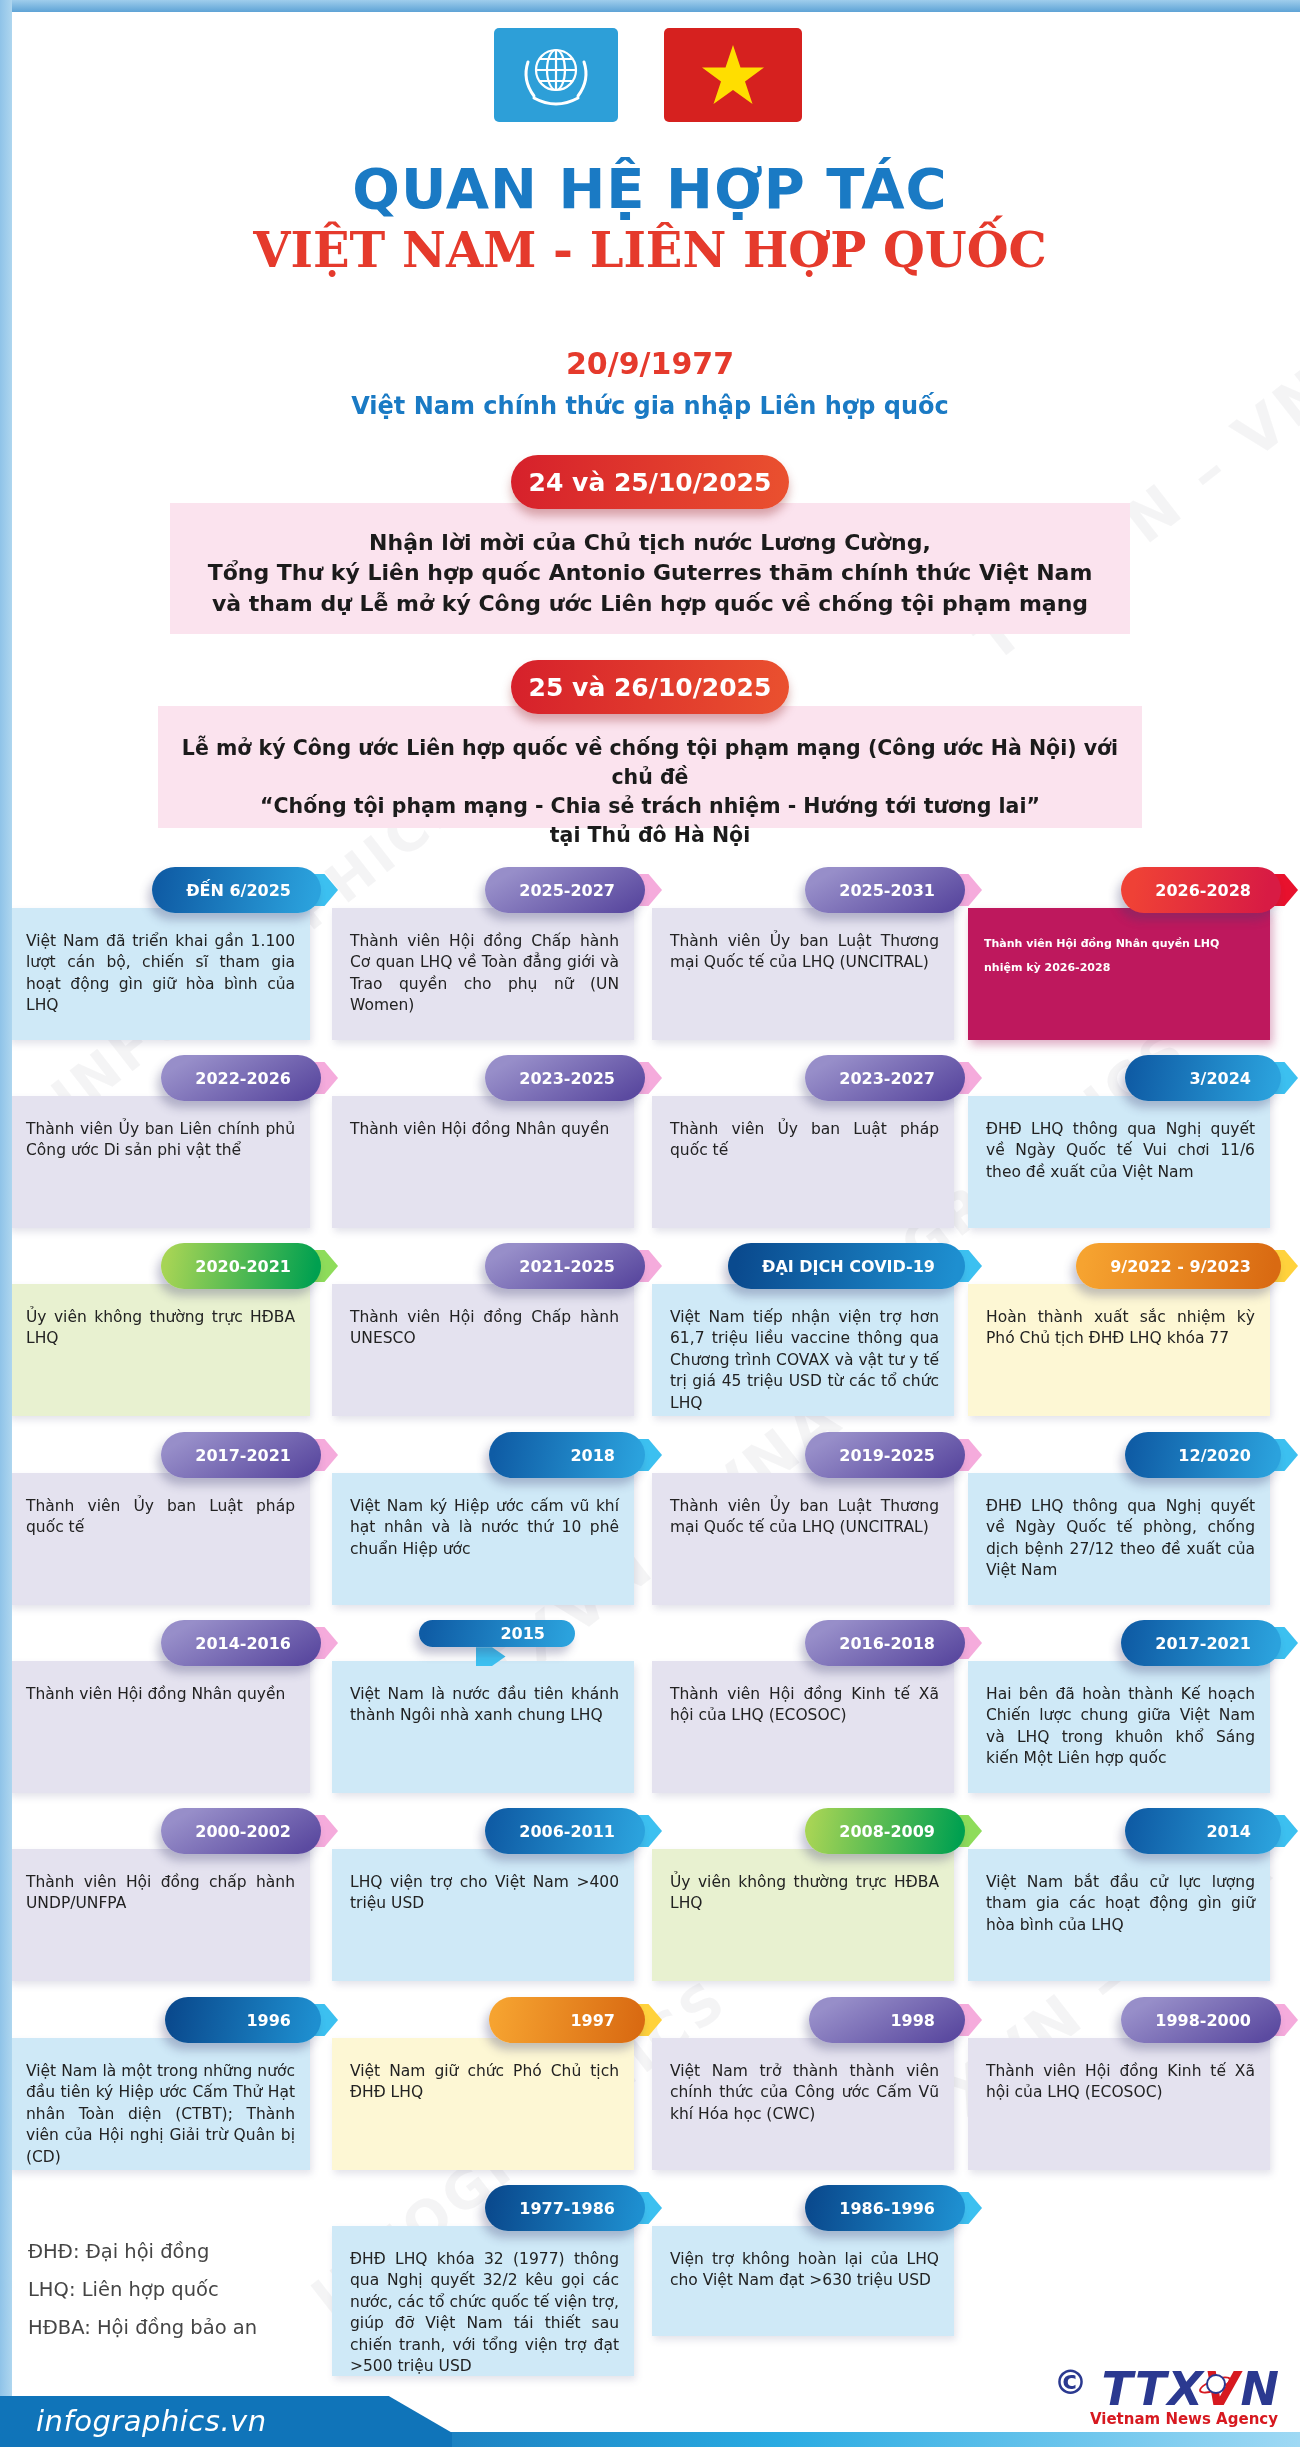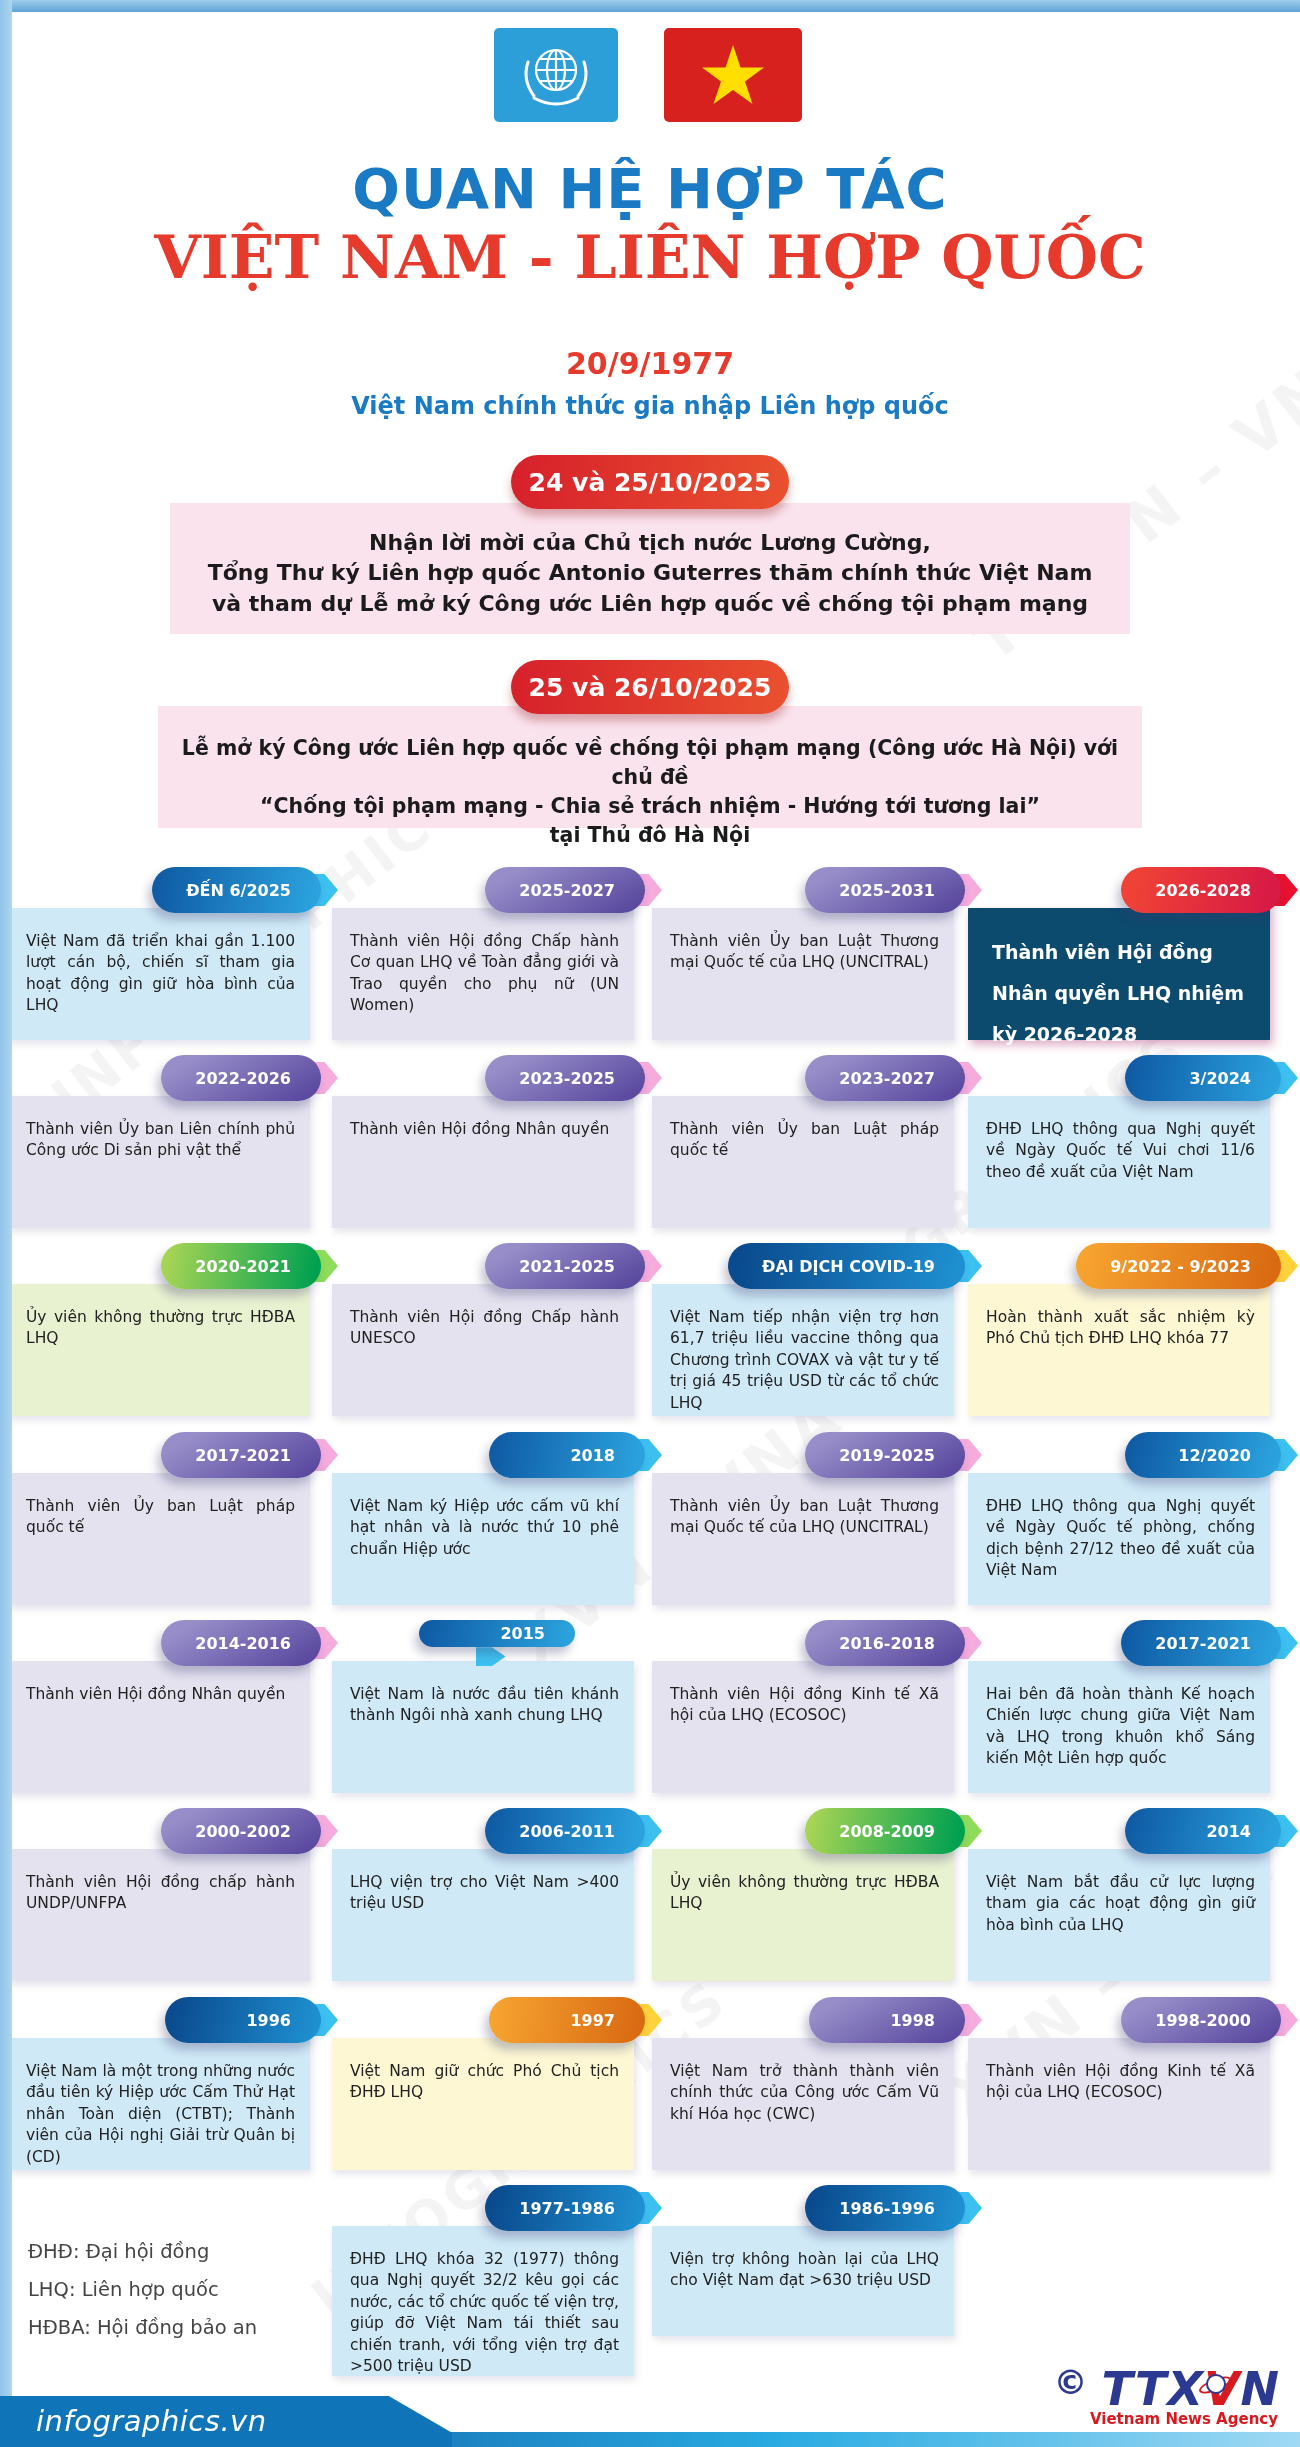--- a/index.html
+++ b/index.html
@@ -11,21 +11,21 @@
   .frame-left{position:absolute;left:0;top:0;width:12px;height:2447px;
               background:linear-gradient(90deg,#8fc3e8,#aed6ef);z-index:5;}
   
   .flag{position:absolute;top:28px;height:94px;border-radius:5px;z-index:2;}
   .flag-un{left:494px;width:124px;background:#2d9fd8;}
   .flag-vn{left:664px;width:138px;background:#d6211f;}
   .flag svg{width:100%;height:100%;display:block;}
   
   .h-center{position:absolute;left:0;width:1300px;text-align:center;}
   .title1{top:156px;font-size:56px;font-weight:bold;color:#1a7ac4;letter-spacing:1px;}
-  .title2{top:222px;font-size:60px;font-weight:bold;color:#e53a2c;font-family:"DejaVu Serif", serif;}
+  .title2{top:222px;font-size:48px;font-weight:bold;color:#e53a2c;font-family:"DejaVu Serif", serif;}
   .h-date{top:346px;font-size:30px;font-weight:bold;color:#e53a2c;}
   .h-sub{top:392px;font-size:24px;font-weight:bold;color:#1a7ac4;}
   
   .badge{position:absolute;left:50%;transform:translateX(-50%);width:278px;height:54px;border-radius:27px;
          background:linear-gradient(95deg,#d6202b,#ea512f);color:#fff;font-weight:bold;font-size:25px;
          display:flex;align-items:center;justify-content:center;z-index:3;
          box-shadow:0 7px 10px rgba(150,40,40,.35);}
   #badge1{top:455px;} #badge2{top:660px;}
   .introbox{position:absolute;background:#fbe3ee;color:#1b1b1b;font-weight:bold;text-align:center;
             box-sizing:border-box;z-index:2;}
@@ -50,22 +50,22 @@
   .arrow-green{background:#8edc5a;filter:drop-shadow(4px 3px 0 rgba(20,120,60,.55));}
   .arrow-yellow{background:#ffd23c;filter:drop-shadow(4px 3px 0 rgba(200,110,20,.65));}
   .arrow-darkred{background:#e8112d;filter:drop-shadow(4px 3px 0 rgba(130,10,20,.55));}
   .tbox{position:absolute;width:302px;box-sizing:border-box;padding:23px 15px 10px 18px;
         font-size:15.5px;line-height:1.38;color:#222;text-align:justify;z-index:1;
         box-shadow:2px 4px 7px rgba(90,90,130,.16);}
   .box-lightblue{background:#cfe9f7;}
   .box-lavender{background:#e4e2ef;}
   .box-lightgreen{background:#e8f1d0;}
   .box-lightyellow{background:#fdf7d4;}
-  .box-magenta{background:#0c4a6e;color:#ffffff;font-weight:bold;font-size:19px;line-height:2.15;
-               text-align:left;padding:24px 14px 0 24px;box-shadow:3px 5px 9px rgba(160,20,90,.35);}
+  .box-magenta{background:#be185d;color:#ffffff;font-weight:bold;font-size:11px;line-height:2.15;
+               text-align:left;padding:24px 14px 0 16px;box-shadow:3px 5px 9px rgba(160,20,90,.35);}
   
   .legend{position:absolute;left:28px;top:2240px;color:#454545;font-size:19.5px;z-index:2;}
   .legend div{margin-bottom:15px;}
   
   .ribbon{position:absolute;left:0;top:2396px;width:452px;height:51px;background:#1074b9;z-index:6;
           clip-path:polygon(0 0,86% 0,100% 72%,100% 100%,0 100%);}
   .ribbon span{display:inline-block;padding-left:36px;line-height:50px;color:#fff;
                font-style:italic;font-size:29px;font-weight:500;letter-spacing:.5px;}
   .bottombar{position:absolute;left:430px;top:2432px;width:870px;height:15px;z-index:5;
              background:linear-gradient(90deg,#1b7fc0,#29abe2 40%,#9fd9f4);}

